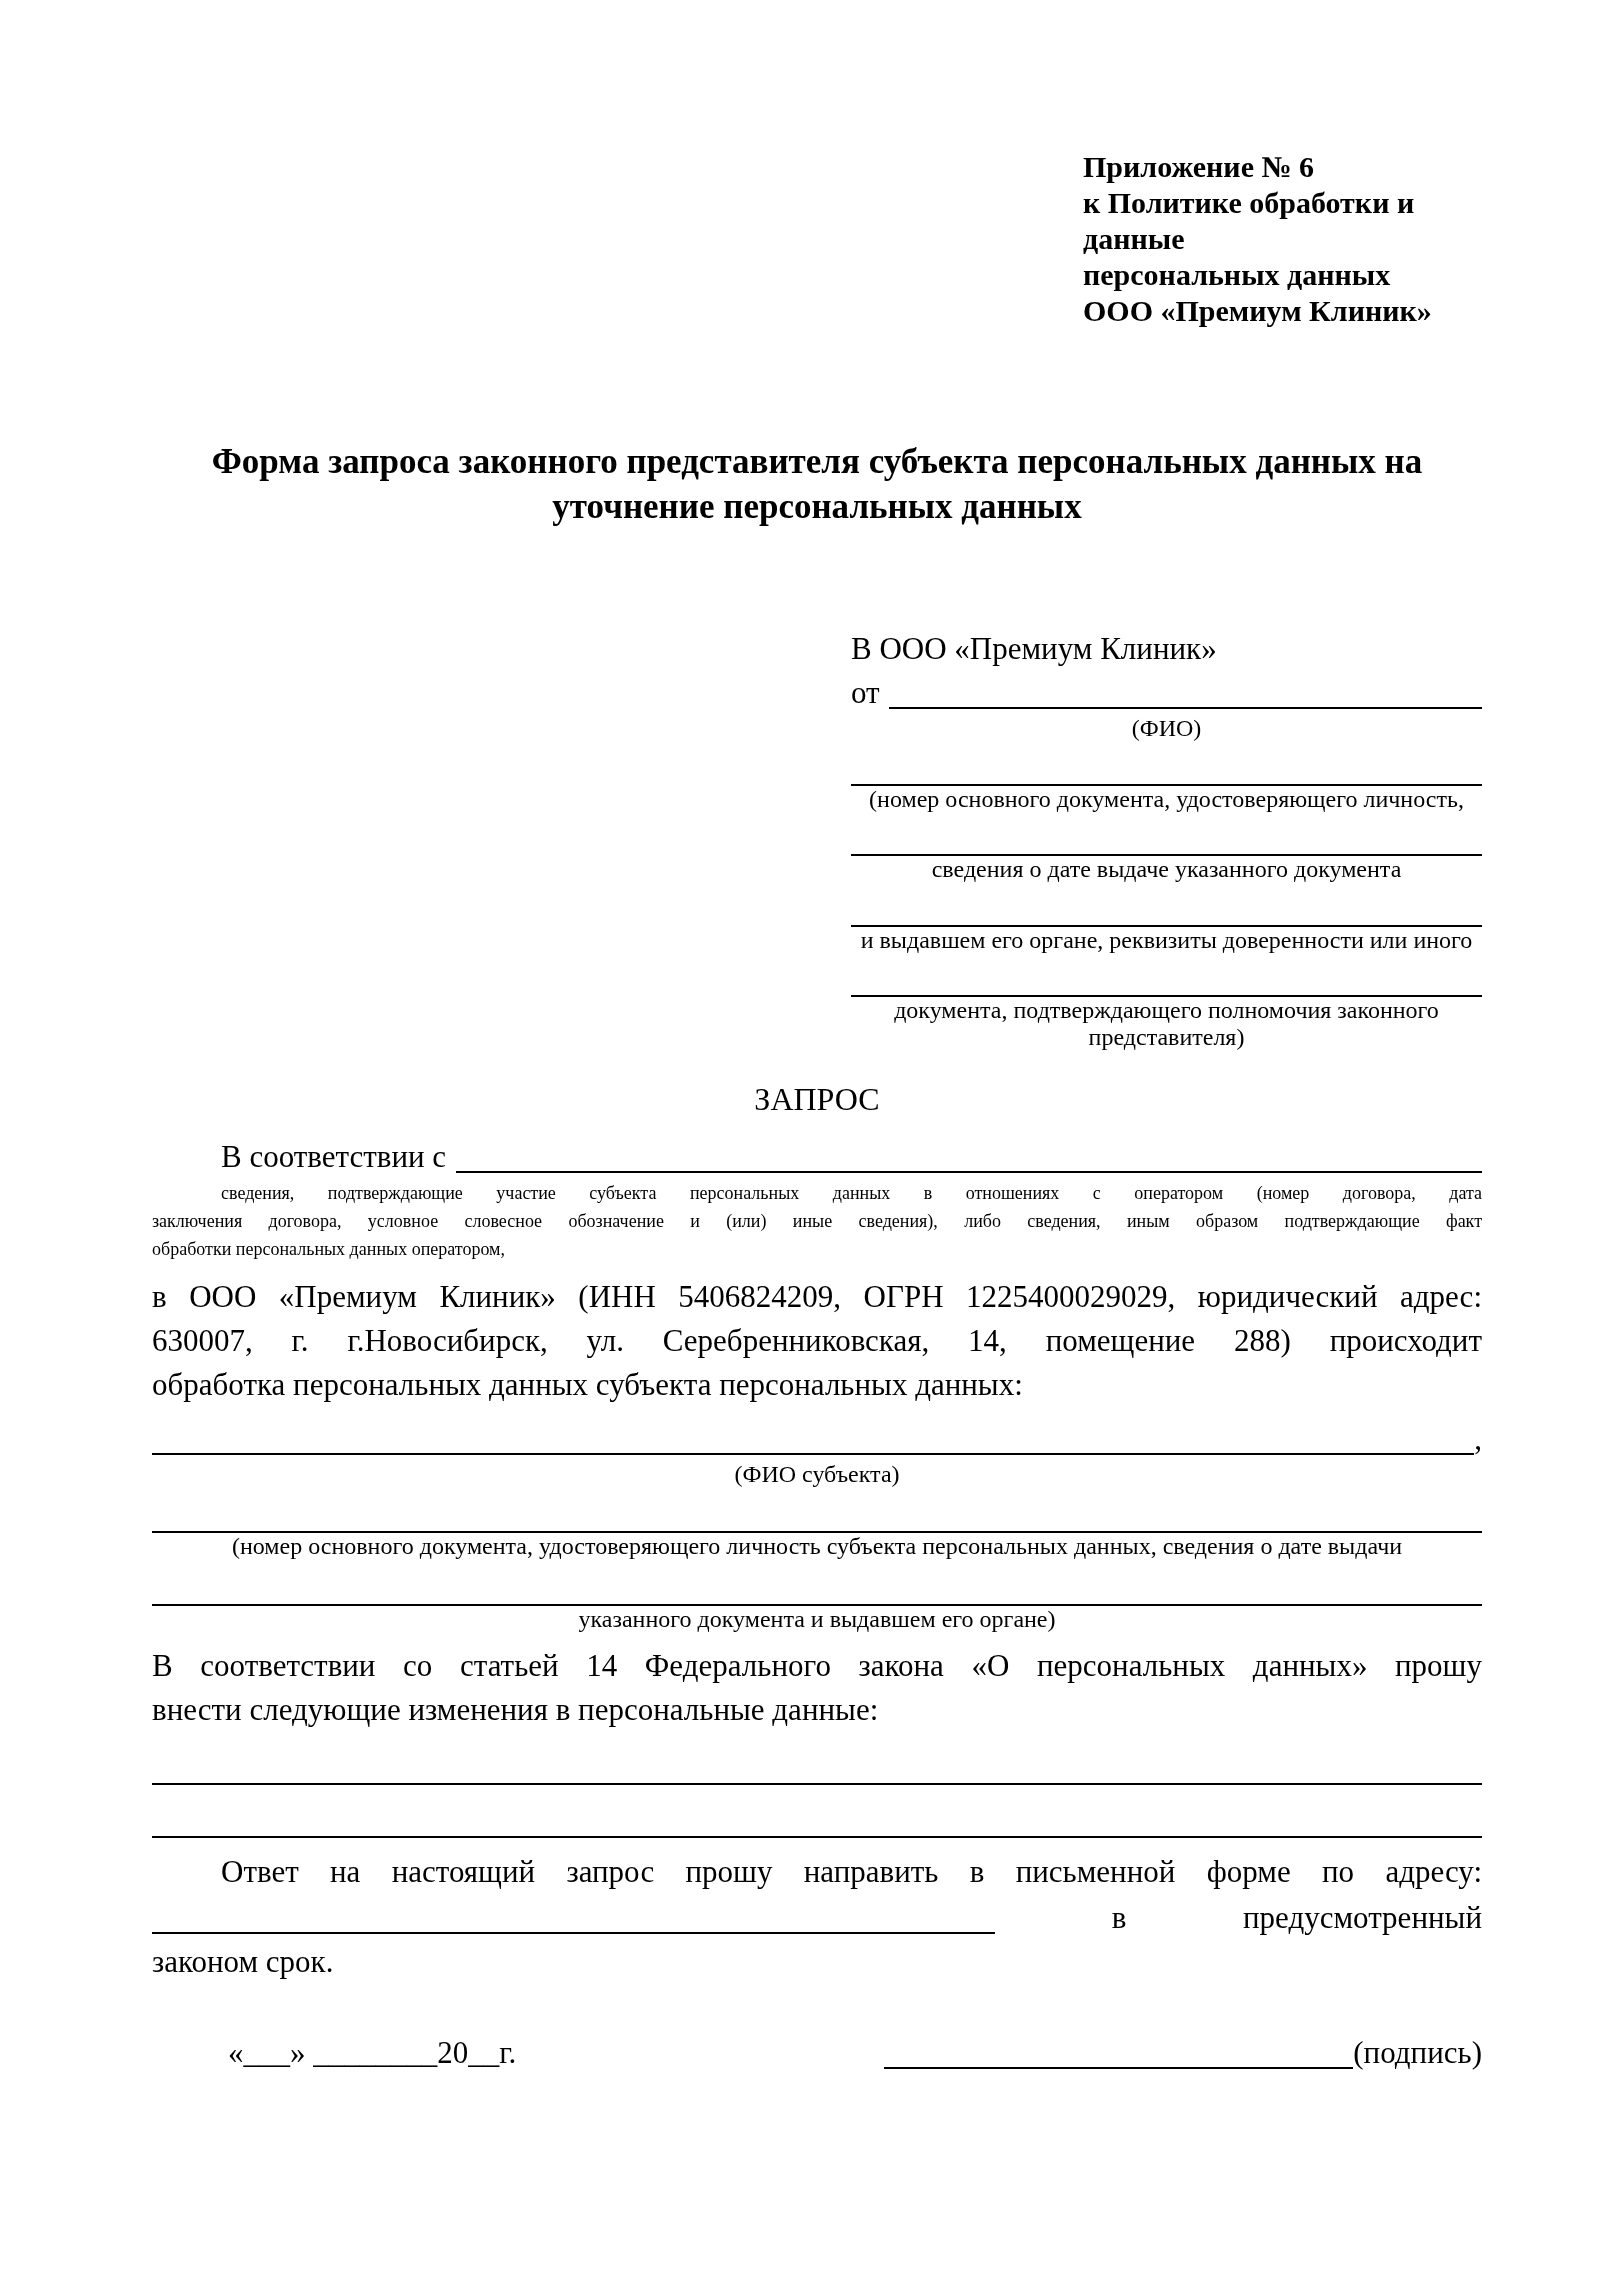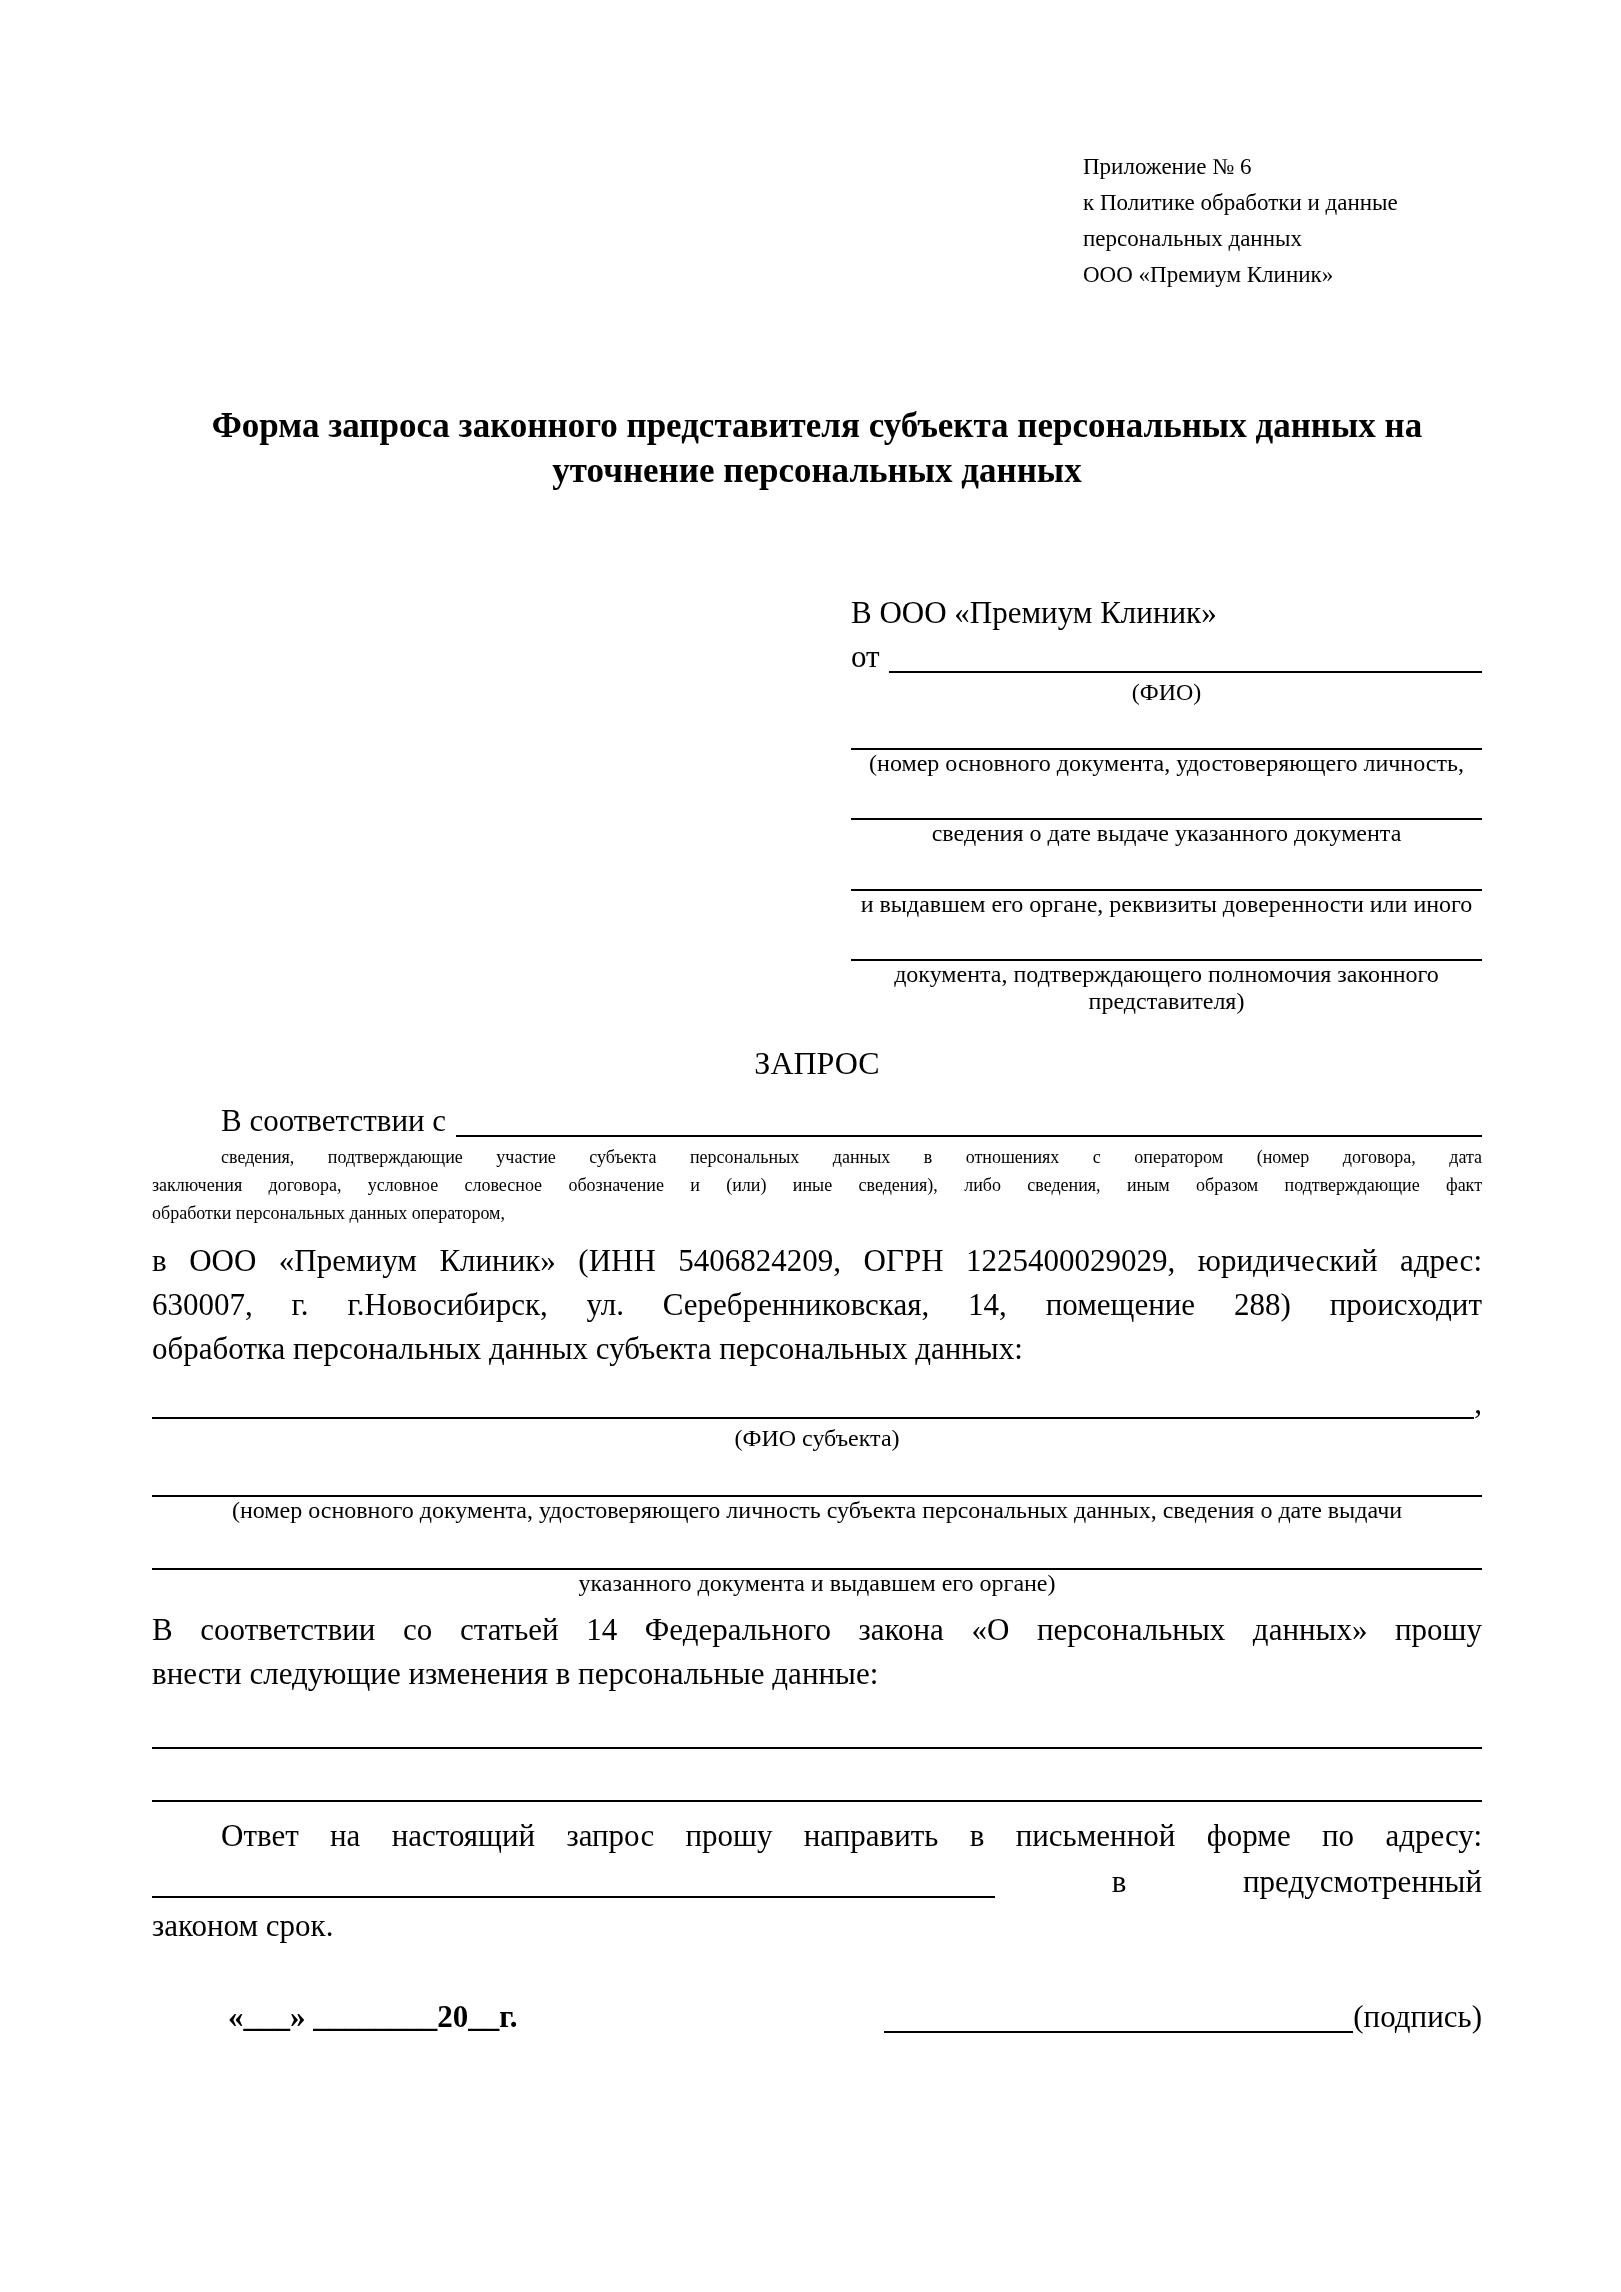--- a/index.html
+++ b/index.html
@@ -11,21 +11,21 @@
     background: #ffffff;
     color: #000000;
     font-family: "Liberation Serif", "DejaVu Serif", serif;
     font-size: 31px;
     box-sizing: border-box;
     padding: 149px 139px 0 152px;
     overflow: hidden;
   }
 
   
-  .appendix { margin-left: 931px; font-size: 23px; line-height: 36px; }
+  .appendix { margin-left: 931px; font-size: 30px; line-height: 36px; font-weight: bold; }
 
   
   .title {
     margin: 110px auto 0 auto;
     max-width: 1274px;
     text-align: center;
     font-weight: bold;
     font-size: 35px;
     line-height: 45px;
   }
@@ -61,21 +61,21 @@
   .cap.wide { width: 100%; }
   .blank-wide { height: 44px; border-bottom: 2.9px solid #000; }
   .blank-full { height: 51px; border-bottom: 2.9px solid #000; }
 
   
   .answer-row { display: flex; justify-content: space-between; align-items: flex-end; line-height: 44px; }
   .answer-blank { width: 843px; height: 38px; border-bottom: 2.9px solid #000; margin-bottom: 5.9px; }
 
   
   .footer-row { margin-top: 47px; display: flex; justify-content: space-between; align-items: flex-end; line-height: 44px; }
-  .date { padding-left: 76px; white-space: nowrap; font-weight: bold; }
+  .date { padding-left: 76px; white-space: nowrap; }
   .sig { display: flex; align-items: flex-end; }
   .sig-blank { width: 469px; height: 32px; border-bottom: 2.9px solid #000; margin-bottom: 5.9px; }
   .sig .caption { white-space: nowrap; }
 </style>
 </head>
 <body>
 
 <div class="page">
 
   <div class="appendix">

